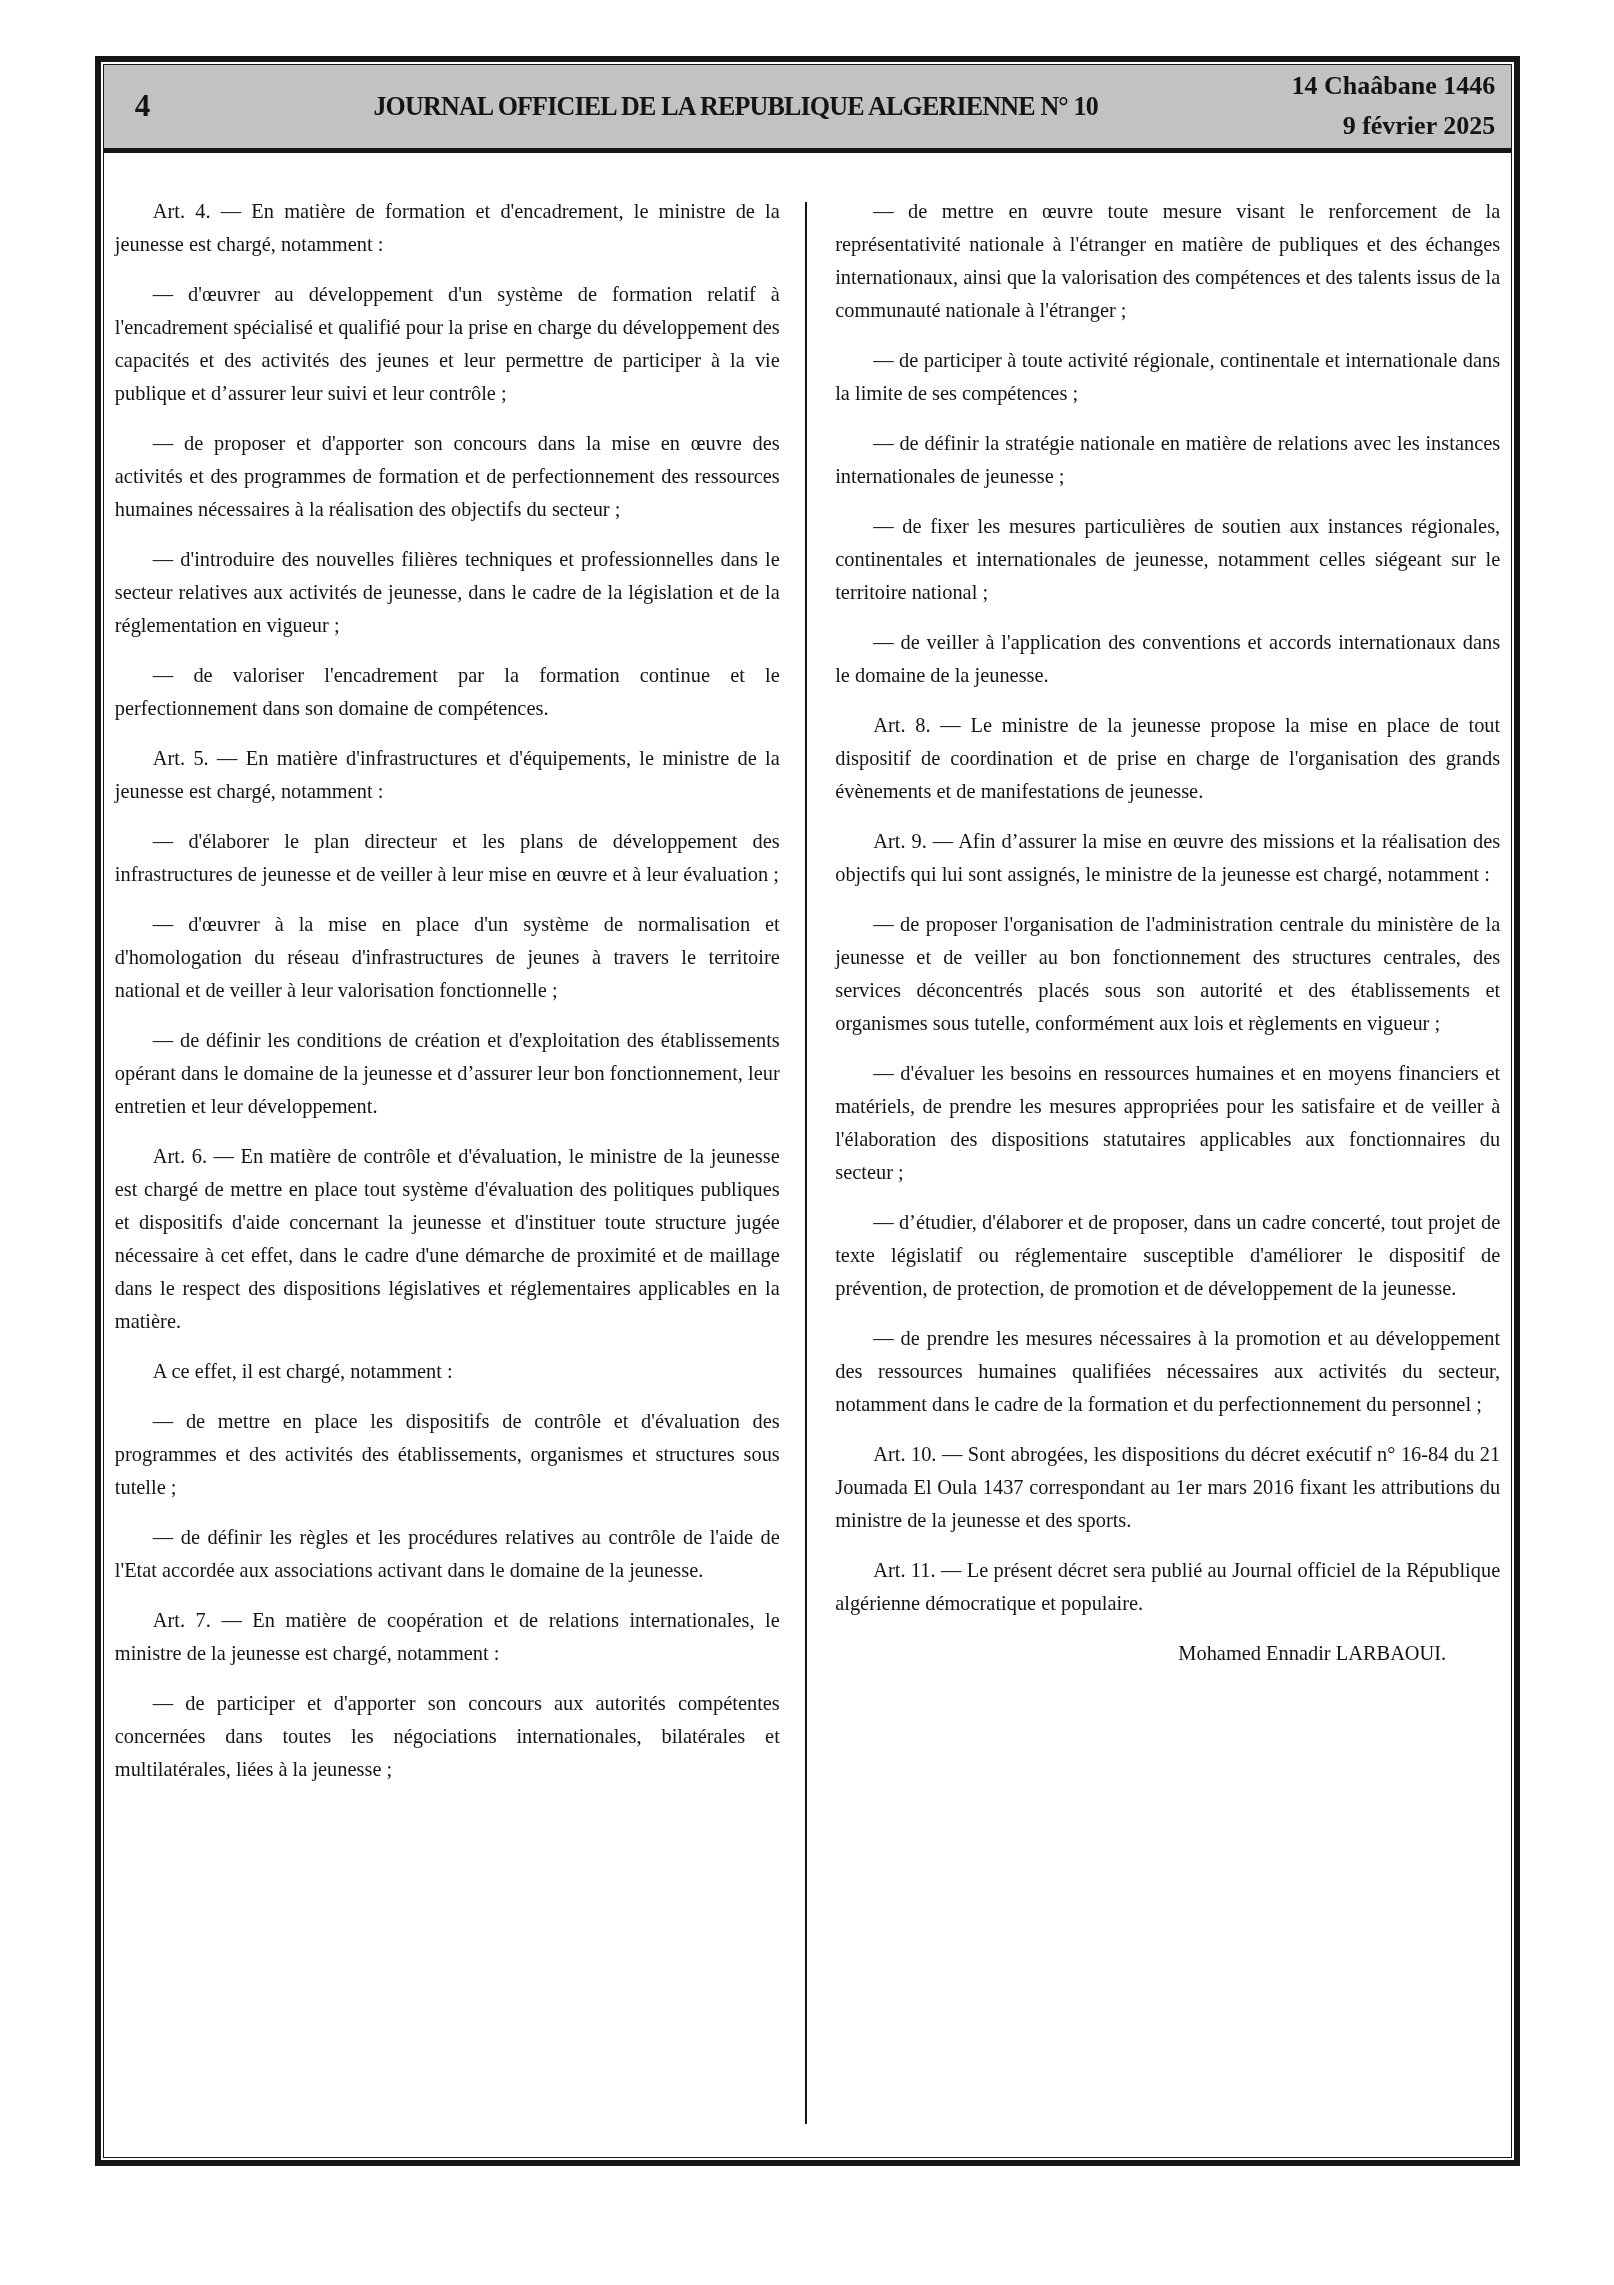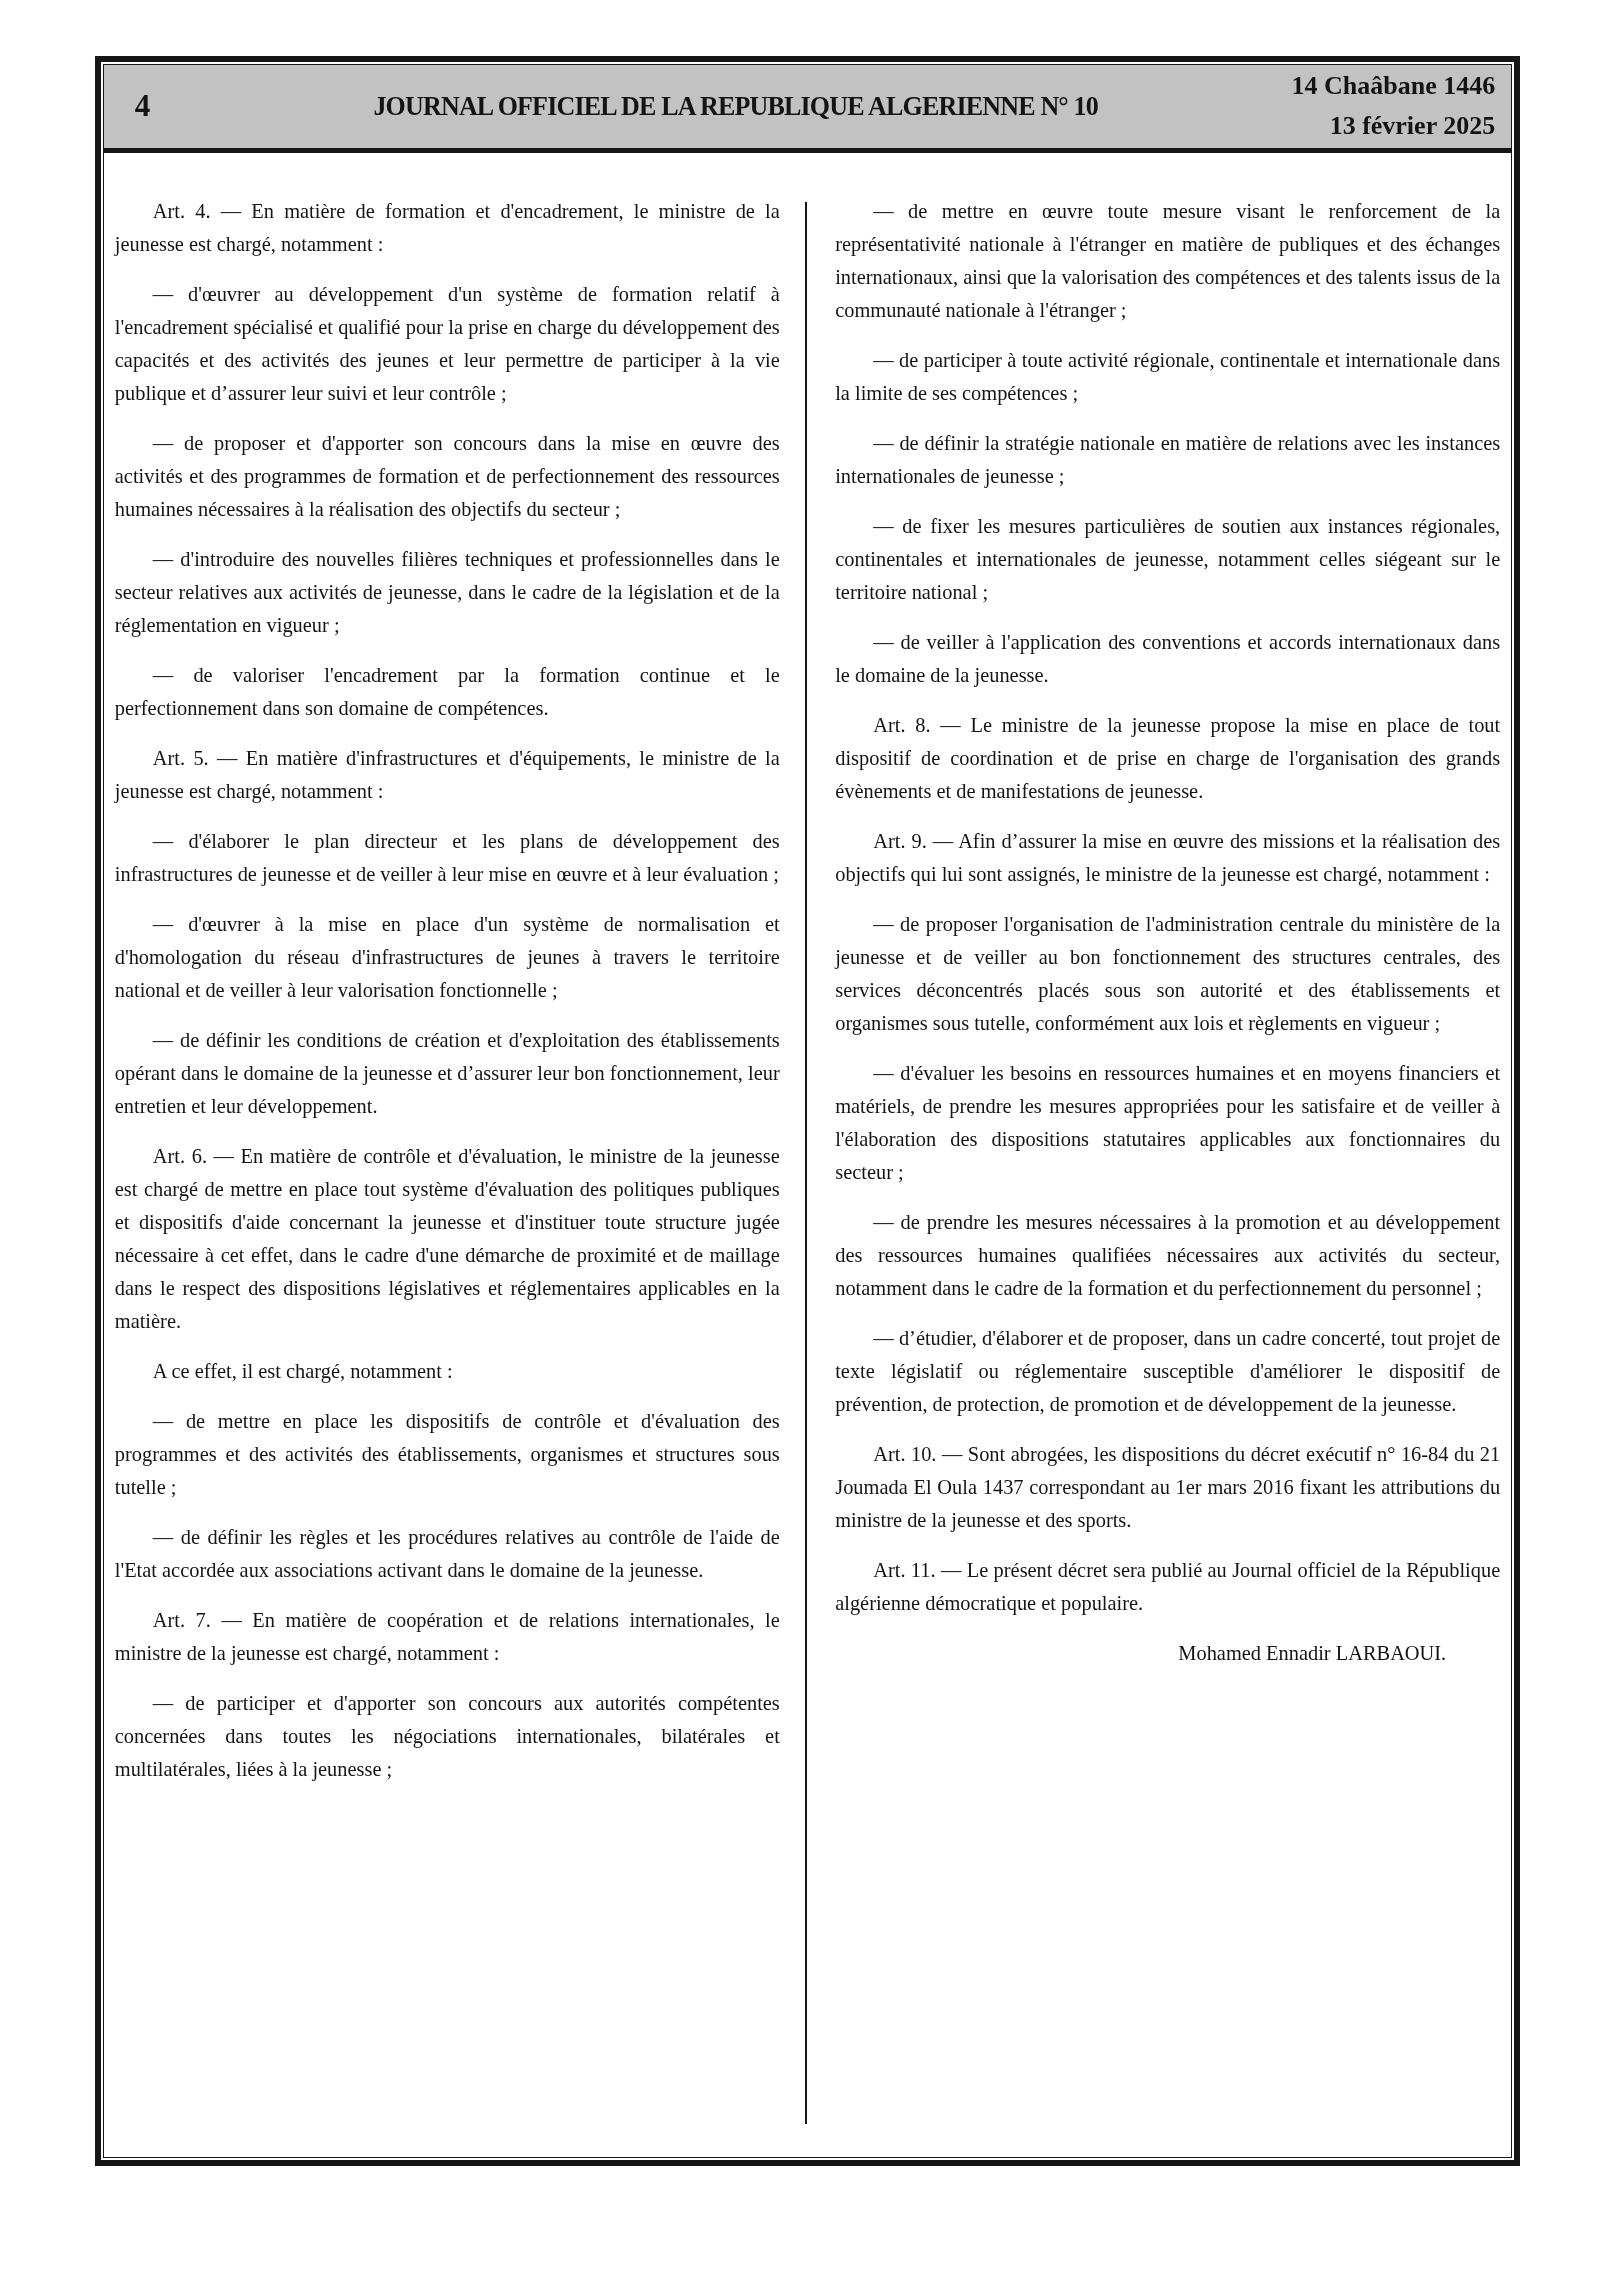--- a/index.html
+++ b/index.html
@@ -62,21 +62,21 @@
 <body>
 
 <div class="frame-outer">
   <div class="frame-inner">
 
     <div class="masthead">
       <div class="page-num">4</div>
       <div class="masthead-title">JOURNAL OFFICIEL DE LA REPUBLIQUE ALGERIENNE N° 10</div>
       <div class="dates">
         <div>14 Chaâbane 1446</div>
-        <div>13 février 2025</div>
+        <div>9 février 2025</div>
       </div>
     </div>
 
     <div class="body-area">
       <div class="divider"></div>
       <div class="col" id="col-left">
           <p class="art"><span>Art. 4. — En matière de formation et d'encadrement, le ministre de la jeunesse est chargé, notamment :</span></p>
           <p class="dash"><span>— d'œuvrer au développement d'un système de formation relatif à l'encadrement spécialisé et qualifié pour la prise en charge du développement des capacités et des activités des jeunes et leur permettre de participer à la vie publique et d’assurer leur suivi et leur contrôle ;</span></p>
           <p class="dash"><span>— de proposer et d'apporter son concours dans la mise en œuvre des activités et des programmes de formation et de perfectionnement des ressources humaines nécessaires à la réalisation des objectifs du secteur ;</span></p>
           <p class="dash"><span>— d'introduire des nouvelles filières techniques et professionnelles dans le secteur relatives aux activités de jeunesse, dans le cadre de la législation et de la réglementation en vigueur ;</span></p>
@@ -95,22 +95,22 @@
       <div class="col" id="col-right">
           <p class="dash"><span>— de mettre en œuvre toute mesure visant le renforcement de la représentativité nationale à l'étranger en matière de publiques et des échanges internationaux, ainsi que la valorisation des compétences et des talents issus de la communauté nationale à l'étranger ;</span></p>
           <p class="dash"><span>— de participer à toute activité régionale, continentale et internationale dans la limite de ses compétences ;</span></p>
           <p class="dash"><span>— de définir la stratégie nationale en matière de relations avec les instances internationales de jeunesse ;</span></p>
           <p class="dash"><span>— de fixer les mesures particulières de soutien aux instances régionales, continentales et internationales de jeunesse, notamment celles siégeant sur le territoire national ;</span></p>
           <p class="dash"><span>— de veiller à l'application des conventions et accords internationaux dans le domaine de la jeunesse.</span></p>
           <p class="art"><span>Art. 8. — Le ministre de la jeunesse propose la mise en place de tout dispositif de coordination et de prise en charge de l'organisation des grands évènements et de manifestations de jeunesse.</span></p>
           <p class="art"><span>Art. 9. — Afin d’assurer la mise en œuvre des missions et la réalisation des objectifs qui lui sont assignés, le ministre de la jeunesse est chargé, notamment :</span></p>
           <p class="dash"><span>— de proposer l'organisation de l'administration centrale du ministère de la jeunesse et de veiller au bon fonctionnement des structures centrales, des services déconcentrés placés sous son autorité et des établissements et organismes sous tutelle, conformément aux lois et règlements en vigueur ;</span></p>
           <p class="dash"><span>— d'évaluer les besoins en ressources humaines et en moyens financiers et matériels, de prendre les mesures appropriées pour les satisfaire et de veiller à l'élaboration des dispositions statutaires applicables aux fonctionnaires du secteur ;</span></p>
+          <p class="dash"><span>— d’étudier, d'élaborer et de proposer, dans un cadre concerté, tout projet de texte législatif ou réglementaire susceptible d'améliorer le dispositif de prévention, de protection, de promotion et de développement de la jeunesse.</span></p>
           <p class="dash"><span>— de prendre les mesures nécessaires à la promotion et au développement des ressources humaines qualifiées nécessaires aux activités du secteur, notamment dans le cadre de la formation et du perfectionnement du personnel ;</span></p>
-          <p class="dash"><span>— d’étudier, d'élaborer et de proposer, dans un cadre concerté, tout projet de texte législatif ou réglementaire susceptible d'améliorer le dispositif de prévention, de protection, de promotion et de développement de la jeunesse.</span></p>
           <p class="art"><span>Art. 10. — Sont abrogées, les dispositions du décret exécutif n° 16-84 du 21 Joumada El Oula 1437 correspondant au 1er mars 2016 fixant les attributions du ministre de la jeunesse et des sports.</span></p>
           <p class="art"><span>Art. 11. — Le présent décret sera publié au </span><span class="it">Journal officiel</span><span> de la République algérienne démocratique et populaire.</span></p>
           <p class="signature"><span>Mohamed Ennadir LARBAOUI.</span></p>
         </div>
     </div>
 
   </div>
 </div>
 
 

